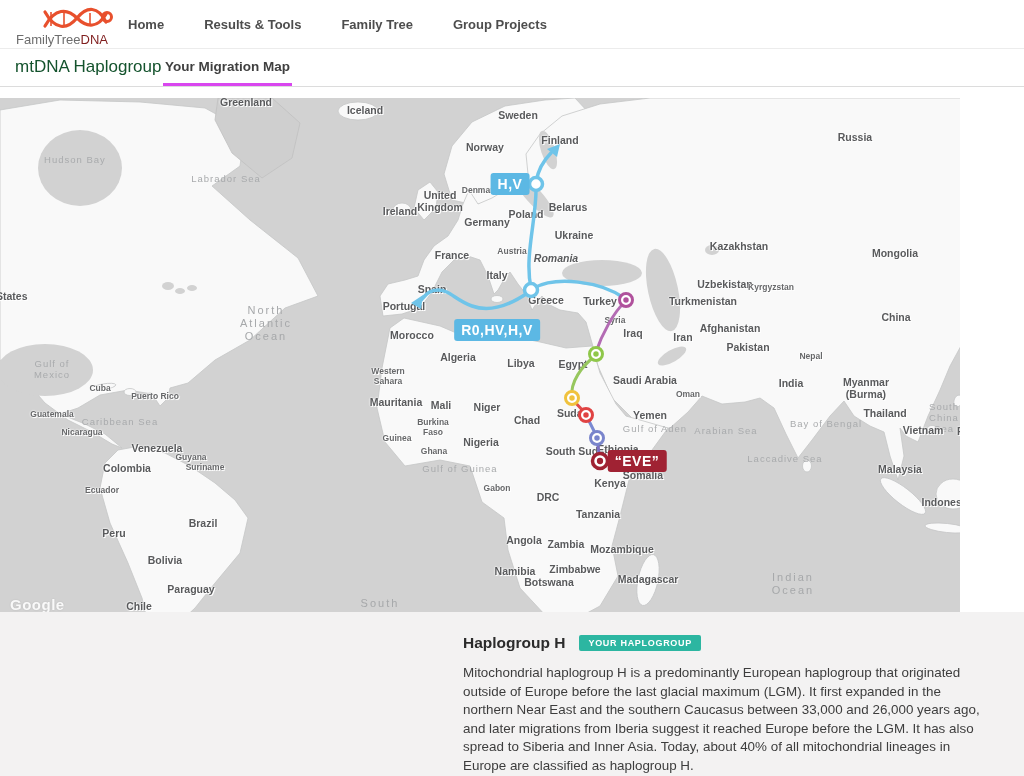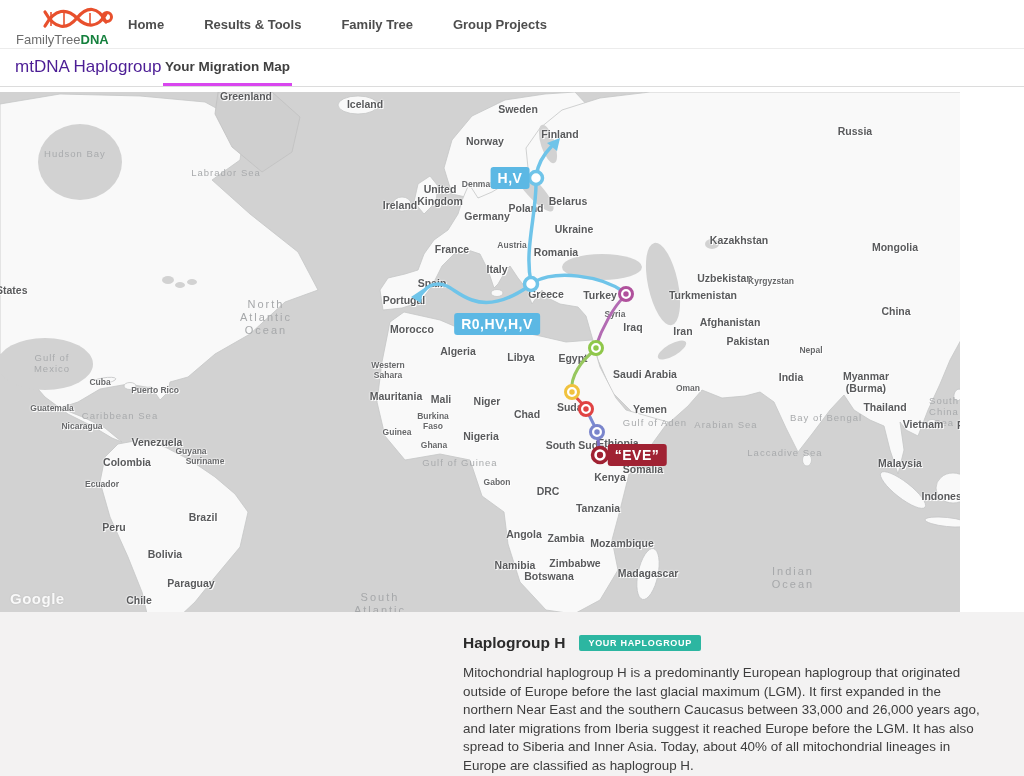--- a/index.html
+++ b/index.html
@@ -5,35 +5,35 @@
   html,body{margin:0;padding:0;}
   body{width:1024px;height:776px;overflow:hidden;background:#fff;
        font-family:"Liberation Sans",sans-serif;position:relative;}
 
   
   .header{position:absolute;left:0;top:0;width:1024px;height:48px;background:#fff;
           border-bottom:1px solid #ececec;z-index:30;}
   .logo{position:absolute;left:14px;top:3px;width:110px;height:44px;}
   .logo svg{position:absolute;left:28px;top:2px;}
   .logo-text{position:absolute;left:2px;top:29px;font-size:13px;color:#6d6d6d;white-space:nowrap;}
-  .logo-text b{color:#15803d;font-weight:bold;}
+  .logo-text b{color:#7f1d1d;font-weight:normal;}
   .main-nav{position:absolute;left:128px;top:0;height:48px;display:flex;align-items:center;gap:40px;}
   .nav-item{font-size:13px;font-weight:bold;color:#4d4d4d;cursor:pointer;white-space:nowrap;}
 
   
   .subnav{position:absolute;left:0;top:49px;width:1024px;height:37px;background:#fff;
           border-bottom:1px solid #dcdcdc;z-index:30;}
-  .subnav-title{position:absolute;left:15px;top:8px;font-size:17px;color:#4c1d95;}
+  .subnav-title{position:absolute;left:15px;top:8px;font-size:17px;color:#14532d;}
   .subnav-tabs{position:absolute;left:163px;top:0;height:37px;display:flex;gap:28px;}
   .tab{display:flex;align-items:center;height:37px;font-size:13.5px;color:#9b9b9b;
        box-sizing:border-box;cursor:pointer;padding:0 2px;}
   .tab.active{color:#3f3f3f;font-weight:bold;border-bottom:3px solid #d946ef;}
 
   
-  .map{position:absolute;left:0;top:92px;width:960px;height:526px;background:#d2d2d2;overflow:hidden;}
+  .map{position:absolute;left:0;top:98px;width:960px;height:526px;background:#d2d2d2;overflow:hidden;}
   .map svg.land{position:absolute;left:0;top:0;}
   .map-labels{position:absolute;left:0;top:0;width:100%;height:100%;pointer-events:none;}
   .maplabel{position:absolute;transform:translate(-50%,-50%);font-size:10.5px;font-weight:bold;
             color:#595a5c;text-shadow:0 0 2px #fff,0 0 2px #fff,1px 1px 0 #fff;
             white-space:pre-line;text-align:center;line-height:1.18;}
   .maplabel.small{font-size:8.5px;color:#67686a;}
   .maplabel.water{font-weight:normal;color:#a6a8aa;letter-spacing:2px;font-size:11px;text-shadow:none;}
   .maplabel.sea{font-weight:normal;color:#a9abad;letter-spacing:1px;font-size:9.5px;text-shadow:none;}
   .mig-overlay{position:absolute;left:0;top:0;}
   .migtag{position:absolute;transform:translate(-50%,-50%);color:#fff;font-weight:bold;
@@ -183,21 +183,21 @@
       <div class="maplabel small" style="left: 480px; top: 92px;">Denmark</div>
       <div class="maplabel country" style="left: 440px; top: 103px;">United
 Kingdom</div>
       <div class="maplabel country" style="left: 400px; top: 113px;">Ireland</div>
       <div class="maplabel country" style="left: 568px; top: 109px;">Belarus</div>
       <div class="maplabel country" style="left: 526px; top: 116px;">Poland</div>
       <div class="maplabel country" style="left: 487px; top: 124px;">Germany</div>
       <div class="maplabel country" style="left: 574px; top: 137px;">Ukraine</div>
       <div class="maplabel small" style="left: 512px; top: 153px;">Austria</div>
       <div class="maplabel country" style="left: 452px; top: 157px;">France</div>
-      <div class="maplabel country" style="left: 556px; top: 160px;">Romania</div>
+      <div class="maplabel country" style="left: 556px; top: 160px; font-style: italic;">Romania</div>
       <div class="maplabel country" style="left: 497px; top: 177px;">Italy</div>
       <div class="maplabel country" style="left: 432px; top: 191px;">Spain</div>
       <div class="maplabel country" style="left: 404px; top: 208px;">Portugal</div>
       <div class="maplabel country" style="left: 546px; top: 202px;">Greece</div>
       <div class="maplabel country" style="left: 600px; top: 203px;">Turkey</div>
       <div class="maplabel country" style="left: 412px; top: 237px;">Morocco</div>
       <div class="maplabel country" style="left: 458px; top: 259px;">Algeria</div>
       <div class="maplabel country" style="left: 521px; top: 265px;">Libya</div>
       <div class="maplabel country" style="left: 573px; top: 266px;">Egypt</div>
       <div class="maplabel small" style="left: 388px; top: 278px;">Western

